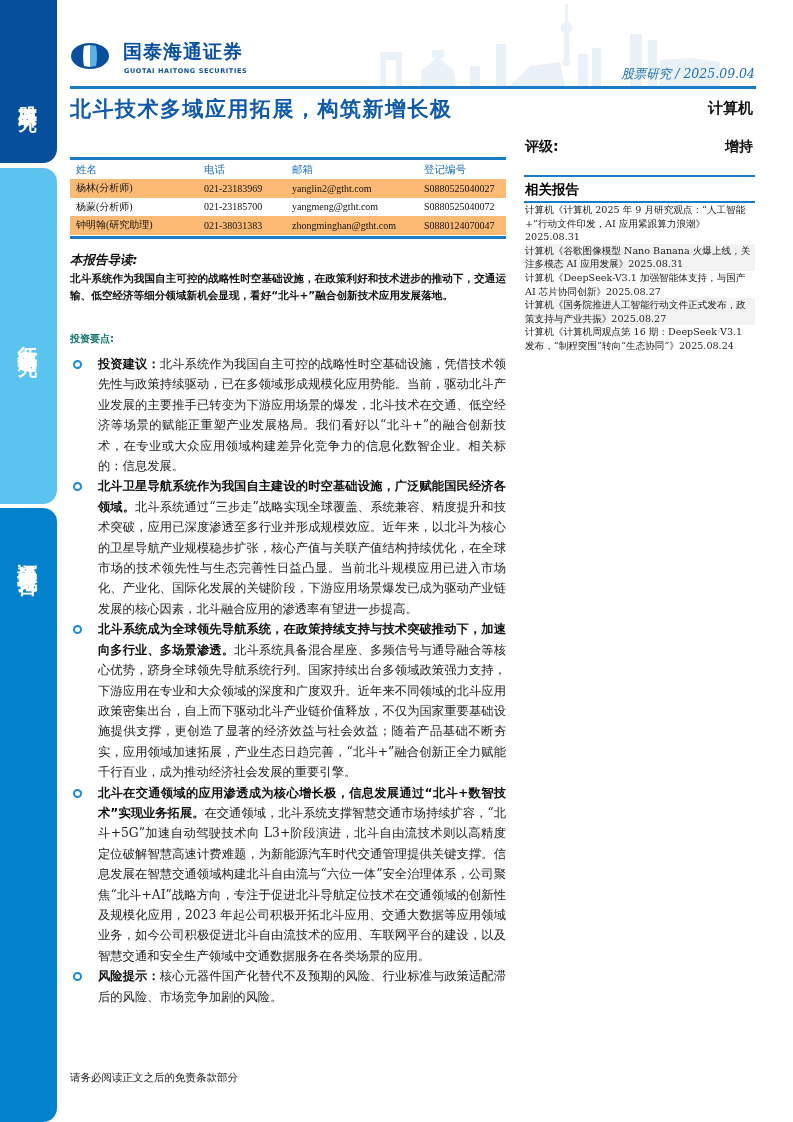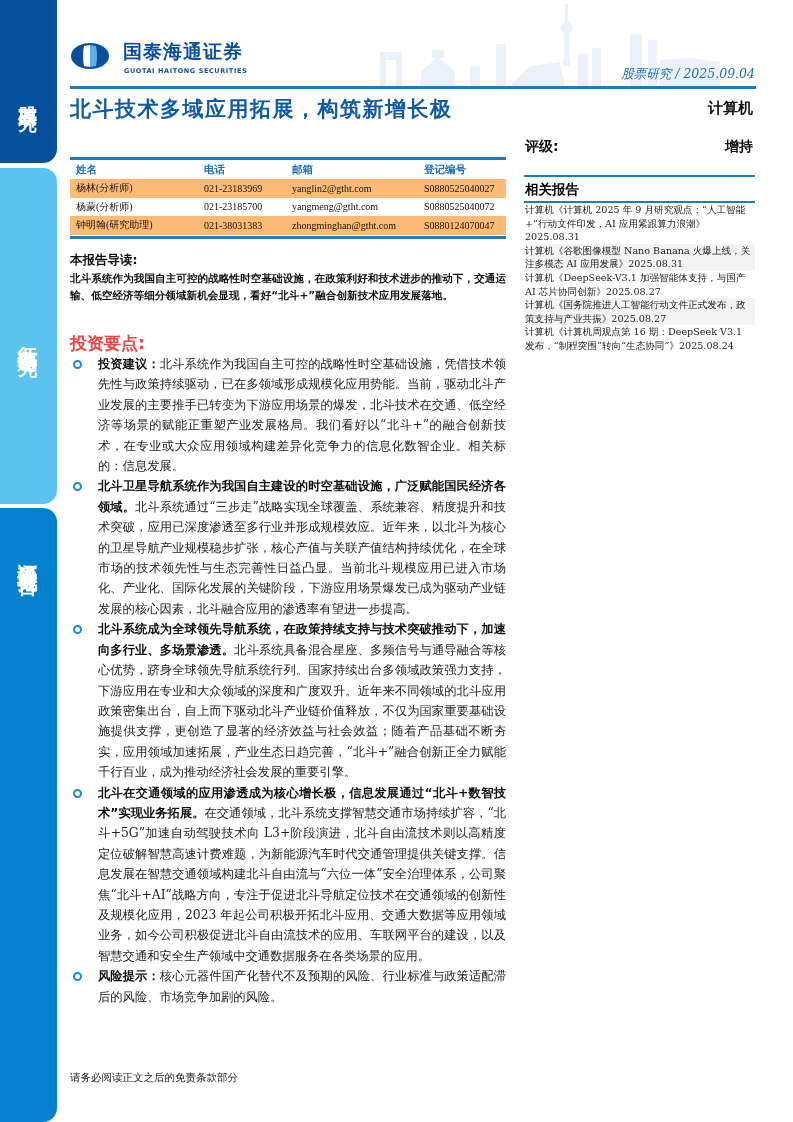--- a/index.html
+++ b/index.html
@@ -25,39 +25,39 @@
   .logo-en { position: absolute; left: 54px; top: 25px; font-family: "DejaVu Sans", sans-serif; font-weight: bold; font-size: 6.5px; color: #0a4f9d; letter-spacing: 0.6px; white-space: nowrap; }
   .header-meta { position: absolute; right: 38px; top: 66px; font-size: 12.5px; color: #1a6fb9; font-style: italic; white-space: nowrap; }
   .header-rule { position: absolute; left: 70px; top: 86px; width: 686px; height: 3px; background: #1a7cc6; }
 
   .title { position: absolute; left: 70px; top: 95px; font-family: "DejaVu Serif", serif; font-weight: bold; font-size: 21px; color: #0e5aa8; letter-spacing: 1.5px; white-space: nowrap; text-align: right; }
   .industry { position: absolute; right: 40px; top: 99px; font-family: "DejaVu Sans", sans-serif; font-weight: bold; font-size: 15px; color: #111; }
 
   
   .analyst-rule-top { position: absolute; left: 70px; top: 157px; width: 436px; height: 3px; background: #1a7cc6; }
   .analyst-table { position: absolute; left: 70px; top: 161px; width: 436px; border-collapse: collapse; font-size: 10px; }
-  .analyst-table th { text-align: left; font-weight: bold; color: #1a6fb9; font-size: 10.5px; height: 18px; padding-left: 6px; }
+  .analyst-table th { text-align: left; font-weight: normal; color: #1a6fb9; font-size: 10.5px; height: 18px; padding-left: 6px; }
   .analyst-table td { height: 18.5px; padding-left: 6px; color: #111; white-space: nowrap; font-family: "Liberation Serif", serif; }
   .analyst-table tr.shade td { background: #fdba74; }
   .analyst-rule-bot { position: absolute; left: 70px; top: 236px; width: 436px; height: 3px; background: #1a7cc6; }
 
   
   .rating-label { position: absolute; left: 525px; top: 138px; font-family: "DejaVu Sans", sans-serif; font-weight: bold; font-size: 14px; color: #111; }
   .rating-value { position: absolute; right: 40px; top: 138px; font-family: "DejaVu Sans", sans-serif; font-weight: bold; font-size: 14px; color: #111; }
   .related-rule-top { position: absolute; left: 524px; top: 175px; width: 231px; height: 2px; background: #1a7cc6; }
   .related-title { position: absolute; left: 525px; top: 181px; font-family: "DejaVu Sans", sans-serif; font-weight: bold; font-size: 13.5px; color: #000000; }
   .related-rule-mid { position: absolute; left: 524px; top: 201px; width: 231px; height: 2px; background: #1a7cc6; }
   .related-list { position: absolute; left: 524px; top: 203px; width: 231px; list-style: none; }
   .related-list li { font-size: 9.6px; line-height: 13.6px; color: #222; padding: 0 1px; }
   .related-list li.shade { background: #f3f3f3; }
 
   
-  .guide-heading { position: absolute; left: 70px; top: 252px; font-family: "DejaVu Sans", sans-serif; font-weight: bold; font-size: 12.5px; color: #111; }
+  .guide-heading { position: absolute; left: 70px; top: 252px; font-family: "DejaVu Sans", sans-serif; font-weight: bold; font-size: 12.5px; color: #111; font-style: italic; }
   .guide-text { position: absolute; left: 70px; top: 270px; width: 436px; font-family: "DejaVu Sans", sans-serif; font-weight: bold; font-size: 10.6px; line-height: 17px; color: #111; text-align: justify; }
-  .points-heading { position: absolute; left: 70px; top: 332px; font-family: "DejaVu Sans", sans-serif; font-weight: bold; font-size: 17px; color: #ef4444; }
+  .points-heading { position: absolute; left: 70px; top: 332px; font-family: "DejaVu Sans", sans-serif; font-weight: bold; font-size: 10px; color: #0f766e; }
 
   .points { position: absolute; left: 70px; top: 354px; width: 436px; list-style: none; }
   .points li { position: relative; padding-left: 28px; font-size: 12.3px; line-height: 20.4px; color: #222; text-align: justify; }
   .points li .bullet { position: absolute; left: 3px; top: 6px; width: 9px; height: 9px; border: 2.3px solid #1a8ad6; border-radius: 50%; }
   .points li .lead { font-family: "DejaVu Sans", sans-serif; font-weight: bold; color: #111; }
 
   .footer-note { position: absolute; left: 70px; top: 1071px; font-size: 10.5px; color: #222; }
 </style>
 </head>
 <body>

